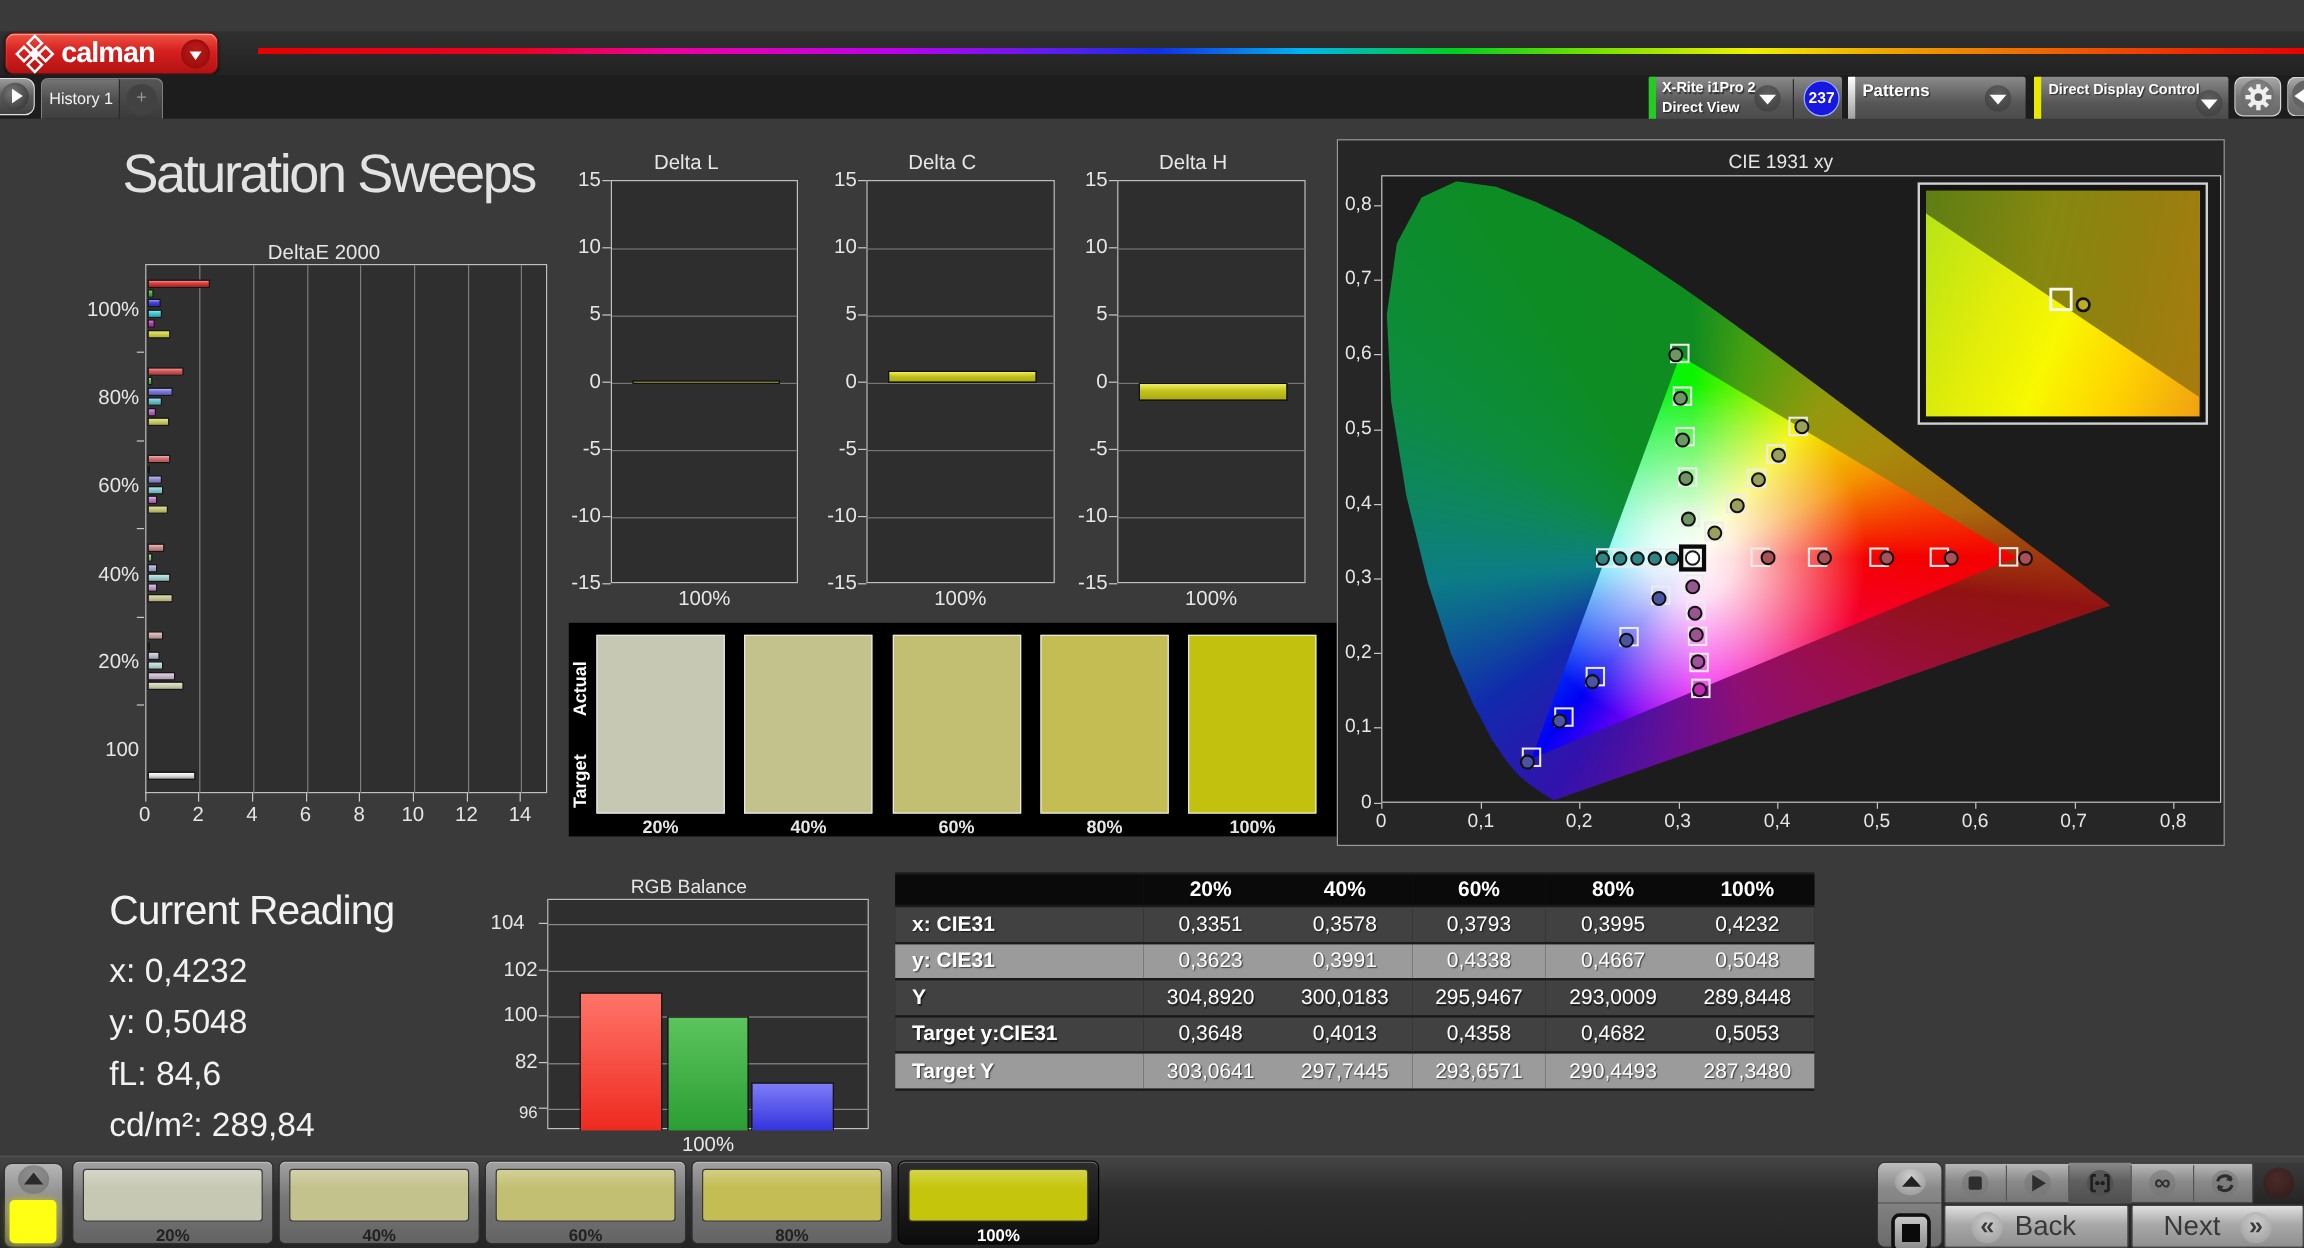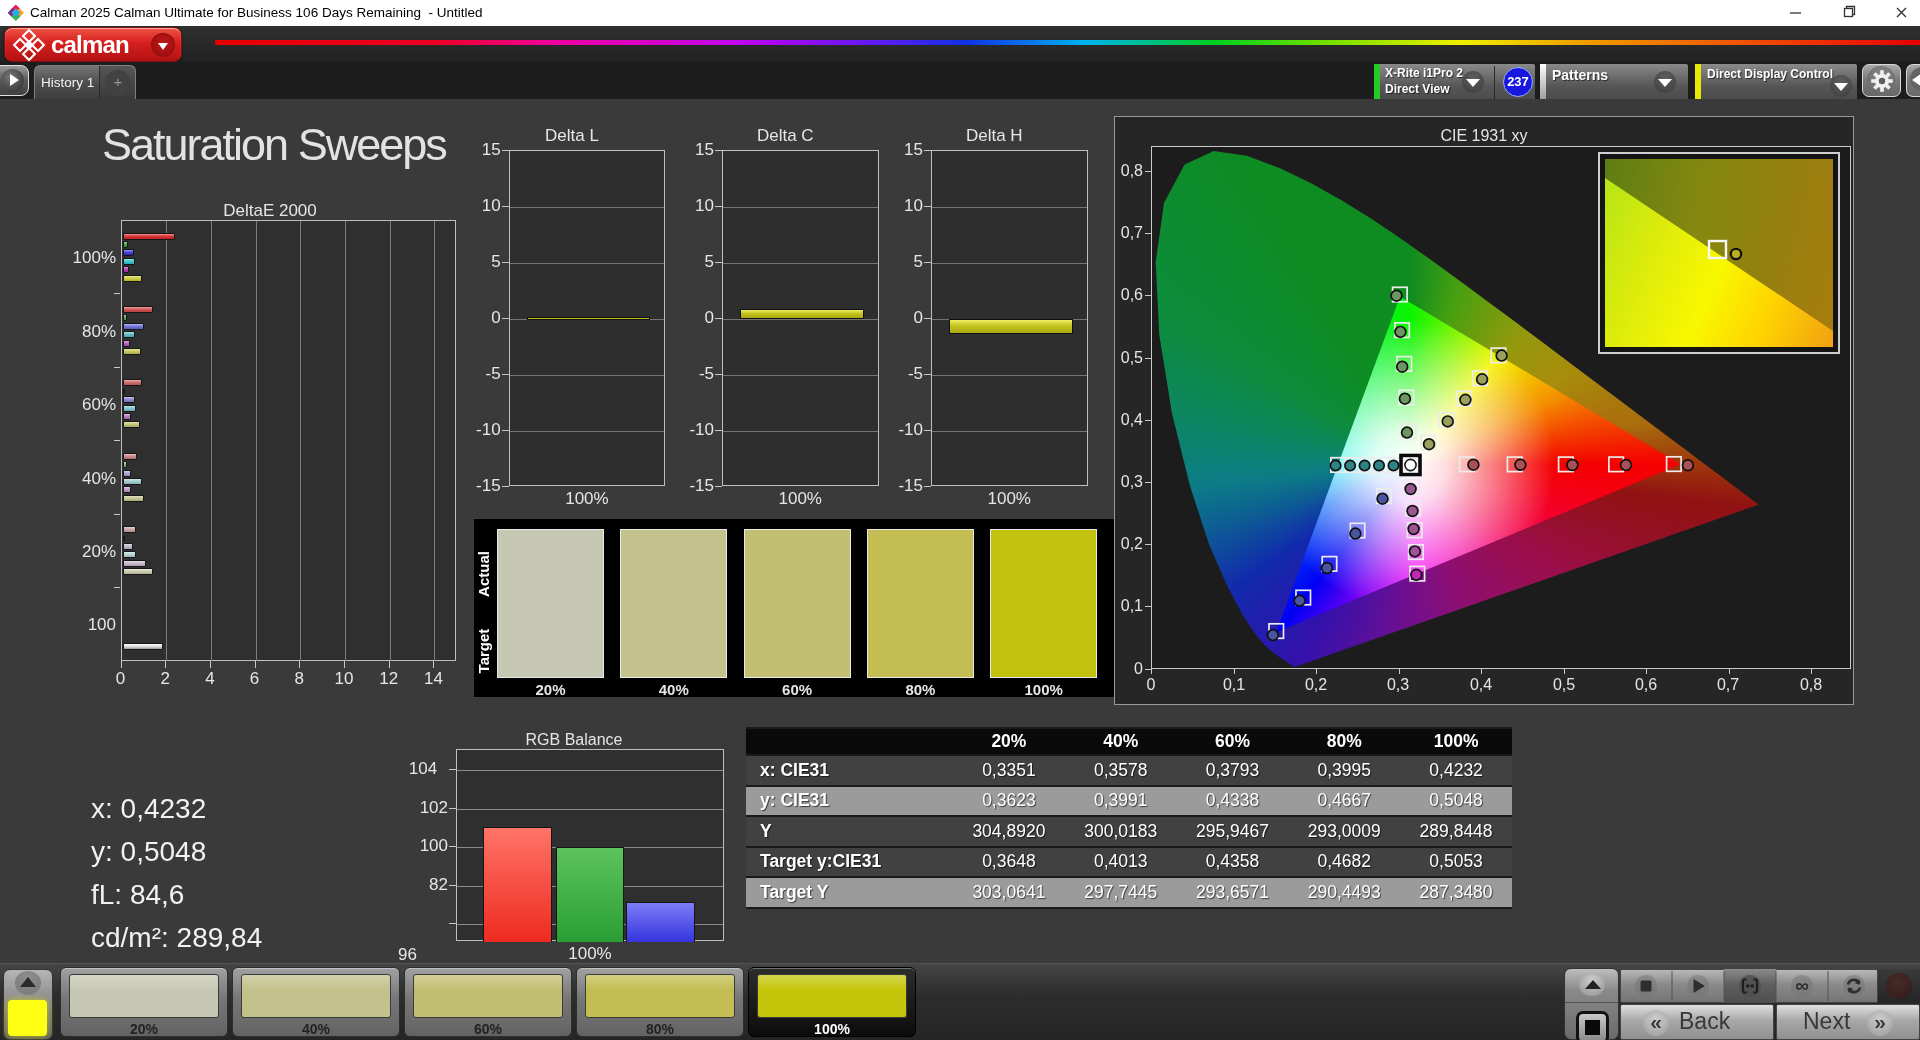--- a/index.html
+++ b/index.html
@@ -14,36 +14,20 @@
 #dtable td { height:28.5px; text-align:center; font-size:17.5px; color:#fff; padding:0;
   text-shadow:1px 1px 1px rgba(0,0,0,0.6); }
 #dtable td.lab { text-align:left; padding-left:14px; font-weight:bold; width:207px; }
 #dtable tr.hdr td { background:#0a0a0a; font-weight:bold; height:25px; }
 #dtable tr.dark td { background:#414141; }
 #dtable tr.lite td { background:#9b9b9b; }
 </style></head>
 <body>
 <div id="app">
 
-<div style="position:absolute;left:0;top:0;width:100%;height:26px;background:#fff">
-  <svg width="16" height="16" style="position:absolute;left:8px;top:5px" viewBox="0 0 16 16">
-    <rect x="4.6" y="0.8" width="6.4" height="6.4" transform="rotate(45 7.8 4)" fill="#e8175d"></rect>
-    <rect x="1" y="4.6" width="6.4" height="6.4" transform="rotate(45 4.2 7.8)" fill="#7a2683"></rect>
-    <rect x="8.2" y="4.6" width="6.4" height="6.4" transform="rotate(45 11.4 7.8)" fill="#f5a623"></rect>
-    <rect x="4.6" y="8.2" width="6.4" height="6.4" transform="rotate(45 7.8 11.4)" fill="#39b54a"></rect>
-    <rect x="4.6" y="4.6" width="6.4" height="6.4" transform="rotate(45 7.8 7.8)" fill="#29abe2"></rect>
-  </svg>
-  <div style="position:absolute;left:30px;top:5px;font-size:13.5px;color:#000">Calman 2025 Calman Ultimate for Business 106 Days Remaining&nbsp; - Untitled</div>
-  <svg width="140" height="26" viewBox="0 0 140 26" style="position:absolute;left:1780px;top:0">
-    <line x1="10" y1="13" x2="21" y2="13" stroke="#333" stroke-width="1.3"></line>
-    <rect x="64.5" y="8.5" width="8" height="8" fill="none" stroke="#333" stroke-width="1.3"></rect>
-    <path d="M 66.5 8.5 V 6.5 H 74.5 V 14.5 H 72.5" fill="none" stroke="#333" stroke-width="1.3"></path>
-    <path d="M 117 8 L 126 17 M 126 8 L 117 17" stroke="#333" stroke-width="1.4"></path>
-  </svg>
-</div>
 
 <div style="position:absolute;left:0;top:26px;width:100%;height:36px;background:linear-gradient(to bottom,#303030,#222)">
   <div style="position:absolute;left:215px;top:14px;right:0;height:5px;background:linear-gradient(to right,
     #e80000 0%,#ee0025 13%,#f000a0 20%,#c000f0 31%,#5020f0 40%,#1030e8 44%,#00b4f0 51%,#00d020 58.5%,#70e000 65%,#f0f000 73%,#f0a000 80%,#f04000 92%,#e80000 100%)"></div>
   <div style="position:absolute;left:4px;top:1px;width:178px;height:35px;border-radius:8px;
     background:linear-gradient(to bottom,#ef5343,#d61f1f 45%,#b31212);border:1px solid #7a1010;box-shadow:inset 0 1px 1px #ffb0a0, 0 1px 2px #00000088">
     <svg width="36" height="36" viewBox="0 0 36 36" style="position:absolute;left:6px;top:-1px">
       <g fill="none" stroke="#fff" stroke-width="2.1">
         <rect x="13.8" y="4.8" width="8.4" height="8.4" transform="rotate(45 18 9)"></rect>
         <rect x="4.8" y="13.8" width="8.4" height="8.4" transform="rotate(45 9 18)"></rect>
@@ -410,20 +394,21 @@
       <div style="position:absolute;left:0;top:0;width:100%;height:100%;
         clip-path:polygon(0 0, 0 19px, 228px 172px, 228px 0);
         background:linear-gradient(102deg,#5e7e12 0%,#868810 40%,#93800f 68%,#a87c0e 100%)"></div>
       <svg width="228" height="188" style="position:absolute;left:0;top:0">
         <rect x="104" y="82" width="17" height="17" fill="none" stroke="#f6f6f6" stroke-width="2.4"></rect>
         <circle cx="131" cy="95" r="5.2" fill="#bcae1e" stroke="#111" stroke-width="2.2"></circle>
       </svg>
     </div>
   </div>
 
+  <div style="position:absolute;left:91px;top:740px;font-size:34px;letter-spacing:-0.8px;color:#f2f2f2">Current Reading</div>
   <div style="position:absolute;left:91px;top:793px;font-size:28px;color:#f2f2f2">x: 0,4232</div>
   <div style="position:absolute;left:91px;top:836px;font-size:28px;color:#f2f2f2">y: 0,5048</div>
   <div style="position:absolute;left:91px;top:879px;font-size:28px;color:#f2f2f2">fL: 84,6</div>
   <div style="position:absolute;left:91px;top:922px;font-size:28px;color:#f2f2f2">cd/m²: 289,84</div>
 
   <div class="panelTitle" style="left:474px;top:731px;width:200px;font-size:16px">RGB Balance</div>
   <div class="plot" style="left:456.0px;top:749.0px;width:268.0px;height:192.0px;background:#2f2f2f">
 <div style="position:absolute;left:0;top:20.0px;width:100%;height:1px;background:#8a8a8a"></div>
 <div style="position:absolute;left:0;top:58.5px;width:100%;height:1px;background:#8a8a8a"></div>
 <div style="position:absolute;left:0;top:97.0px;width:100%;height:1px;background:#8a8a8a"></div>
@@ -434,21 +419,21 @@
 <div style="position:absolute;left:169.0px;top:151.5px;width:69.0px;height:40.5px;background:linear-gradient(to bottom,#7d7df8,#3434dd);border:1px solid #151515;border-bottom:none"></div>
   </div>
 <div class="cl" style="left:398px;top:759.0px;width:50px;text-align:center;font-size:17px">104</div>
 <div class="tick" style="left:449px;top:769.0px;width:7px;height:1px"></div>
 <div class="cl" style="left:398px;top:797.5px;width:50px;text-align:right;font-size:17px">102</div>
 <div class="tick" style="left:449px;top:807.5px;width:7px;height:1px"></div>
 <div class="cl" style="left:398px;top:836.0px;width:50px;text-align:right;font-size:17px">100</div>
 <div class="tick" style="left:449px;top:846.0px;width:7px;height:1px"></div>
 <div class="cl" style="left:398px;top:874.5px;width:50px;text-align:right;font-size:17px">82</div>
 <div class="tick" style="left:449px;top:884.5px;width:7px;height:1px"></div>
-<div class="cl" style="left:398px;top:945px;width:50px;text-align:left;font-size:17px">96</div>
+<div class="cl" style="left:398px;top:919px;width:50px;text-align:right;font-size:14px">96</div>
 <div class="tick" style="left:449px;top:923.0px;width:7px;height:1px"></div>
   <div class="cl" style="left:456px;top:944px;width:268.0px;text-align:center;font-size:17px">100%</div>
 
 <table id="dtable" cellspacing="0">
         <tbody>
           <tr class="hdr">
             <td class="lab"></td>
             <td>20%</td>
             <td>40%</td>
             <td>60%</td>

